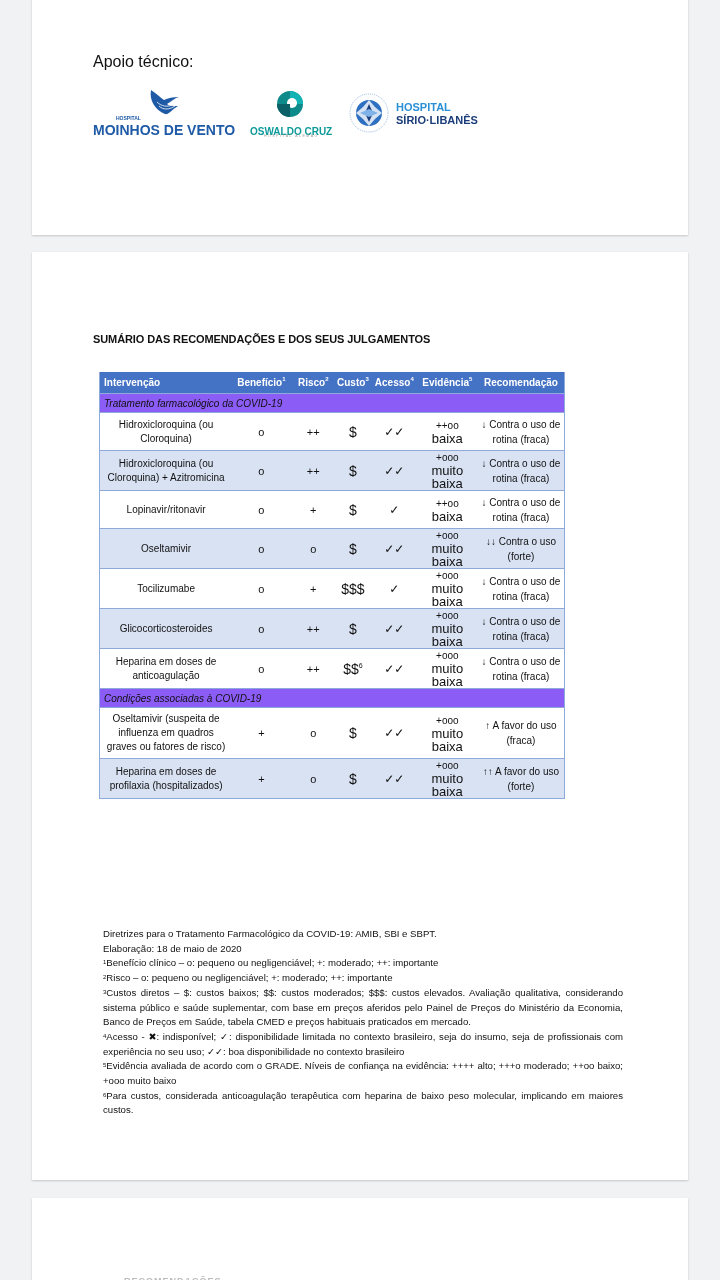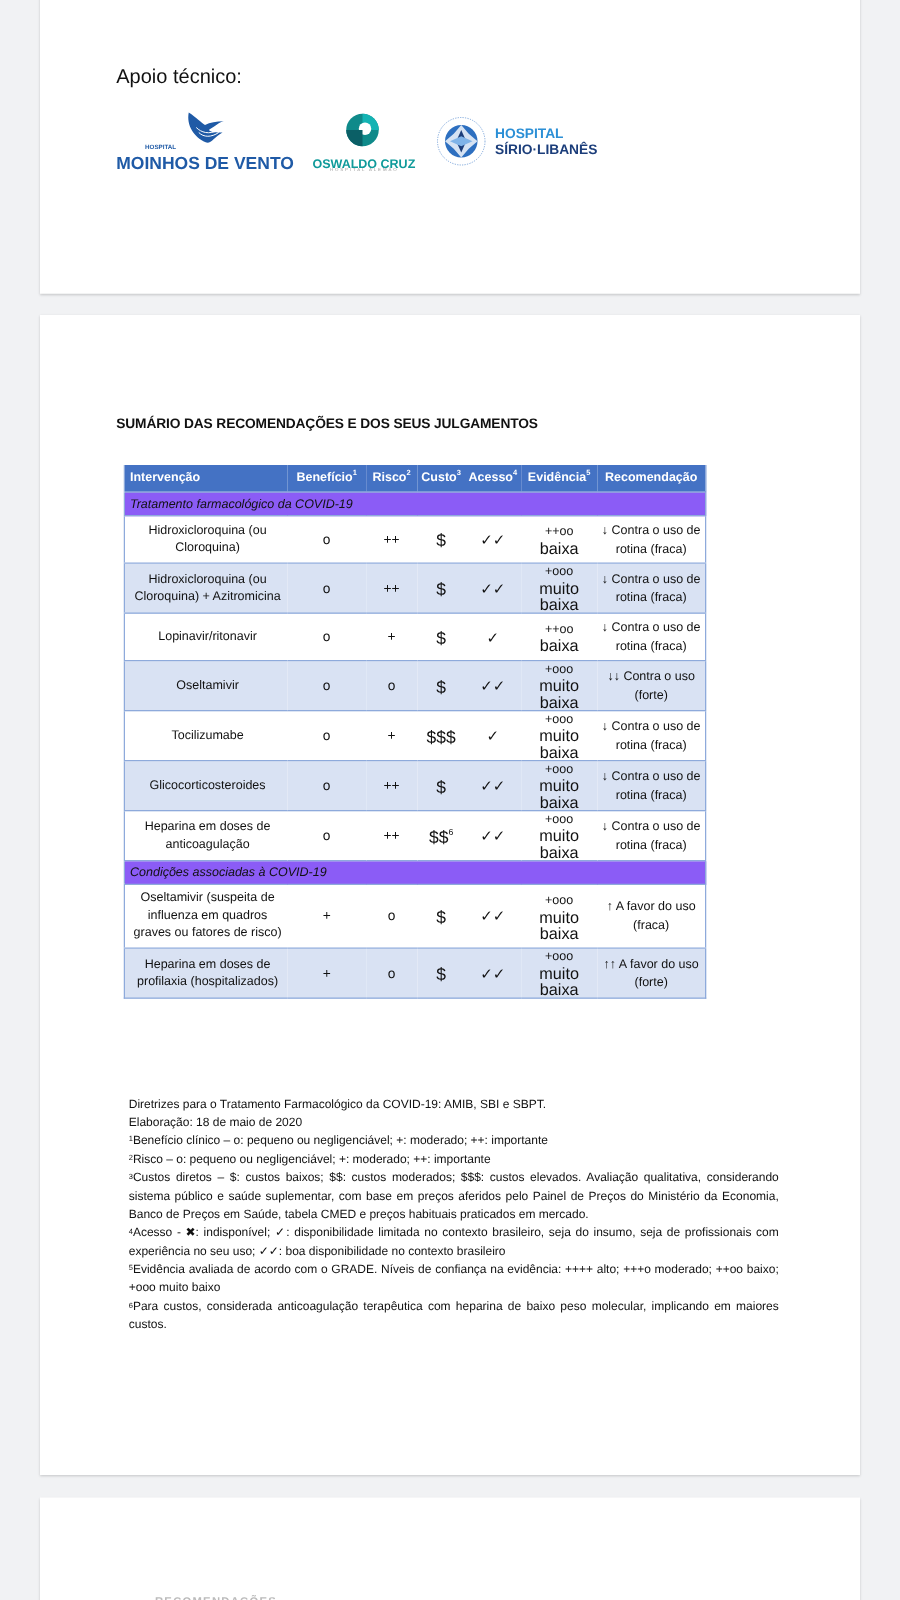--- a/index.html
+++ b/index.html
@@ -46,21 +46,21 @@
   .sym { font-size:11px; }
   .cost { font-size:14px; }
   .cost sup { font-size:7px; }
   .chk { font-size:12px; }
   .ev-top { font-size:10px; line-height:13px; display:block; }
   .ev-bot { font-size:13px; line-height:13px; display:block; }
   .ev-na { font-size:10px; line-height:14px; }
   .recom { font-size:10px; line-height:15px; }
 
   .notes {
-    position:absolute; left:103px; top:877px; width:520px;
+    position:absolute; left:103px; top:927px; width:520px;
     font-size:9.6px; line-height:14.7px; color:#111;
   }
   .notes p { margin:0; }
   .notes .just { text-align:justify; }
   .notes sup { font-size:6px; vertical-align:top; position:relative; top:-1px; }
 
   .cut-heading { position:absolute; left:124px; top:1276px; font-size:9px; font-weight:bold; color:#bbb; letter-spacing:1px; }
 </style>
 </head>
 <body>

